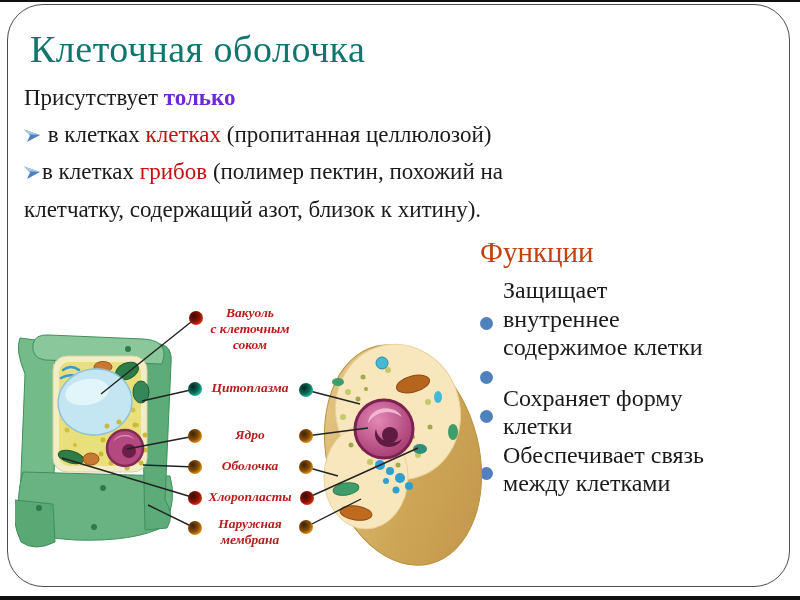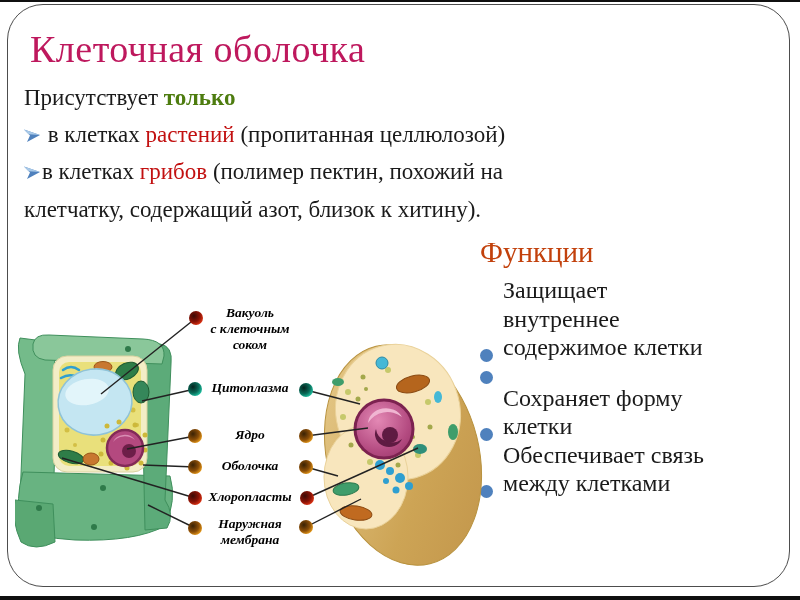--- a/index.html
+++ b/index.html
@@ -9,61 +9,61 @@
   }
   .edge-strip{position:absolute;left:0;width:800px;background:#101010;}
   .edge-top{top:0;height:2px;}
   .edge-bottom{bottom:0;height:4px;}
   .slide-frame{
     position:absolute;left:7px;top:4px;width:783px;height:583px;
     border:1.5px solid #4d4d4d;border-radius:36px;box-sizing:border-box;background:#fff;
   }
   .slide-title{
     position:absolute;left:30px;top:27px;margin:0;
-    font-size:38px;font-weight:400;color:#be185d;letter-spacing:.5px;white-space:nowrap;
+    font-size:38px;font-weight:400;color:#0f766e;letter-spacing:.5px;white-space:nowrap;
   }
   .left-col{position:absolute;left:24px;top:80px;width:618px;font-size:23px;line-height:36.5px;}
   .left-col p{margin:0;}
   .seg{white-space:pre-line;font-family:Liberation Serif, serif;}
   .red{color:#c21010;}
-  .red-bold{color:#4d7c0f;font-weight:bold;}
+  .red-bold{color:#6d28d9;font-weight:bold;}
   .arrow-ico{display:inline-block;vertical-align:-1px;margin-right:1px;}
   
   .functions{position:absolute;left:478px;top:236px;width:302px;}
   .fn-heading{margin:0 0 7px 2px;font-size:29px;font-weight:400;color:#c2410c;}
-  .fn-item{display:flex;align-items:flex-end;}
+  .fn-item{display:flex;align-items:center;}
   .fn-dot{width:13px;height:13px;border-radius:50%;background:#4f81bd;margin:9px 10px 0 2px;flex:none;}
   .fn-text{font-size:24px;line-height:28.5px;white-space:pre-line;}
   
   .diagram{position:absolute;left:0;top:280px;width:500px;height:320px;}
   .overlay{position:absolute;left:0;top:0;}
   .plant-svg{position:absolute;left:15px;top:50px;}
   .fungal-svg{position:absolute;left:318px;top:57px;}
   .dg-label{
     position:absolute;left:193px;width:114px;text-align:center;
     font-weight:bold;font-style:italic;font-size:13.5px;line-height:16px;
-    color:#000000;white-space:pre-line;
+    color:#b91c1c;white-space:pre-line;
   }
   .lb0{top:25px;} .lb1{top:100px;} .lb2{top:147px;} .lb3{top:178px;} .lb4{top:209px;} .lb5{top:236px;}
 </style>
 </head>
 <body>
 
 <div class="edge-strip edge-top"></div>
 <div class="edge-strip edge-bottom"></div>
 <div class="slide-frame"></div>
 
 <h1 class="slide-title">Клеточная оболочка</h1>
 
 <div class="left-col">
   <p><span class="seg">Присутствует </span><span class="red-bold">только</span></p>
   <p><span class="arrow-ico"><svg width="17" height="15" viewBox="0 0 17 15">
           <polygon points="0,1.5 16,7 3,14 6,7.5" fill="#4f81bd"></polygon>
           <polygon points="0,1.5 16,7 4.5,6.2" fill="#a8c9e8"></polygon>
-        </svg></span><span class="seg"> в клетках </span><span class="red seg">растений</span><span class="seg">  (пропитанная целлюлозой)</span></p>
+        </svg></span><span class="seg"> в клетках </span><span class="red seg">клетках</span><span class="seg">  (пропитанная целлюлозой)</span></p>
   <p><span class="arrow-ico"><svg width="17" height="15" viewBox="0 0 17 15">
           <polygon points="0,1.5 16,7 3,14 6,7.5" fill="#4f81bd"></polygon>
           <polygon points="0,1.5 16,7 4.5,6.2" fill="#a8c9e8"></polygon>
         </svg></span><span class="seg">в клетках </span><span class="red seg">грибов</span><span class="seg"> (полимер пектин, похожий на
 клетчатку, содержащий азот, близок к хитину).</span></p>
 </div>
 
 <div class="functions">
   <h2 class="fn-heading">Функции</h2>
   <div class="fn-item">

